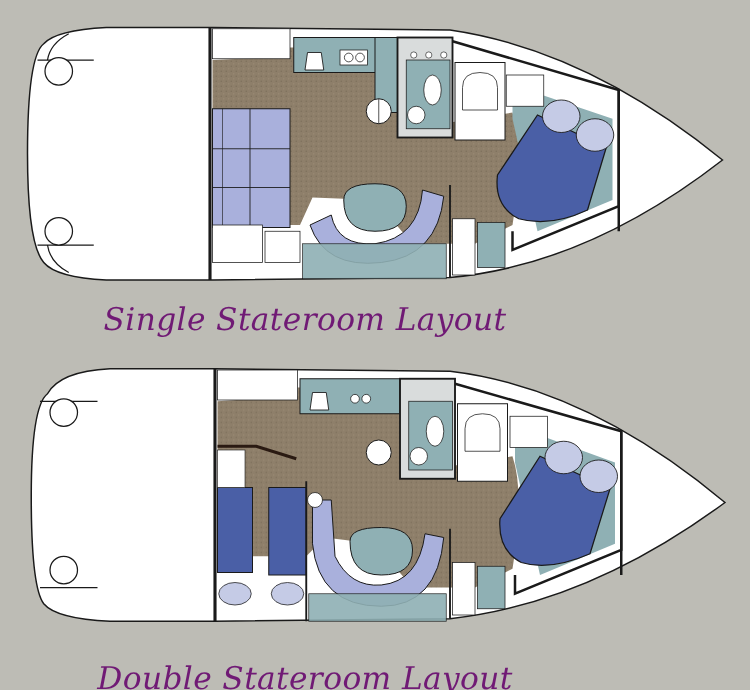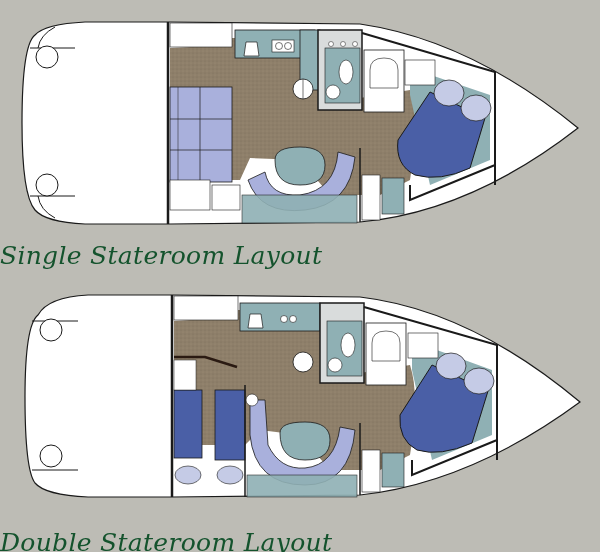--- a/index.html
+++ b/index.html
@@ -7,23 +7,23 @@
     width:600px; height:552px; overflow:hidden;
     background:#bdbcb5;
     position:relative;
     font-family:"DejaVu Serif", serif;
   }
   .plan {
     position:absolute; left:0; width:600px;
   }
   .plan svg { display:block; }
   .caption {
-    position:absolute; left:0; width:488px; 
+    position:absolute; left:0; width:488px; text-align:center;
     font-family:"DejaVu Serif", serif;
-    font-style:italic; color:#14532d;
+    font-style:italic; color:#701a75;
     font-size:25px; letter-spacing:0.3px;
   }
   #plan-single { top:0; height:235px; }
   #plan-double { top:285px; height:220px; }
   #caption-single { top:241px; }
   #caption-double { top:516px;margin-top:12px; }
 </style>
 </head>
 <body>
 

